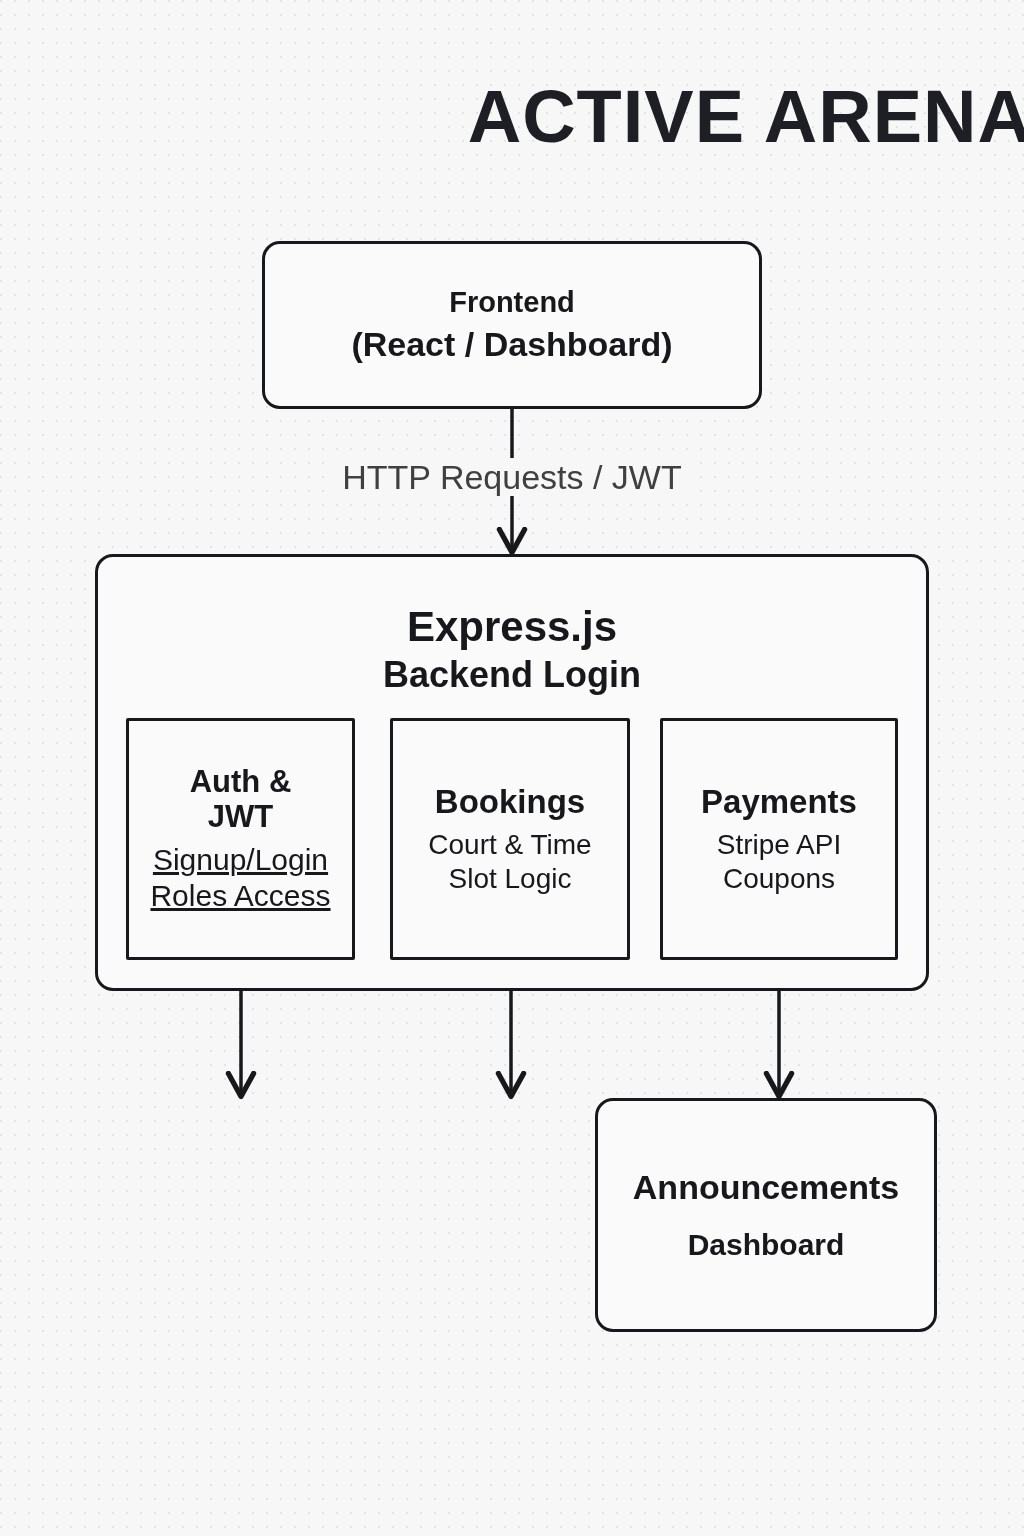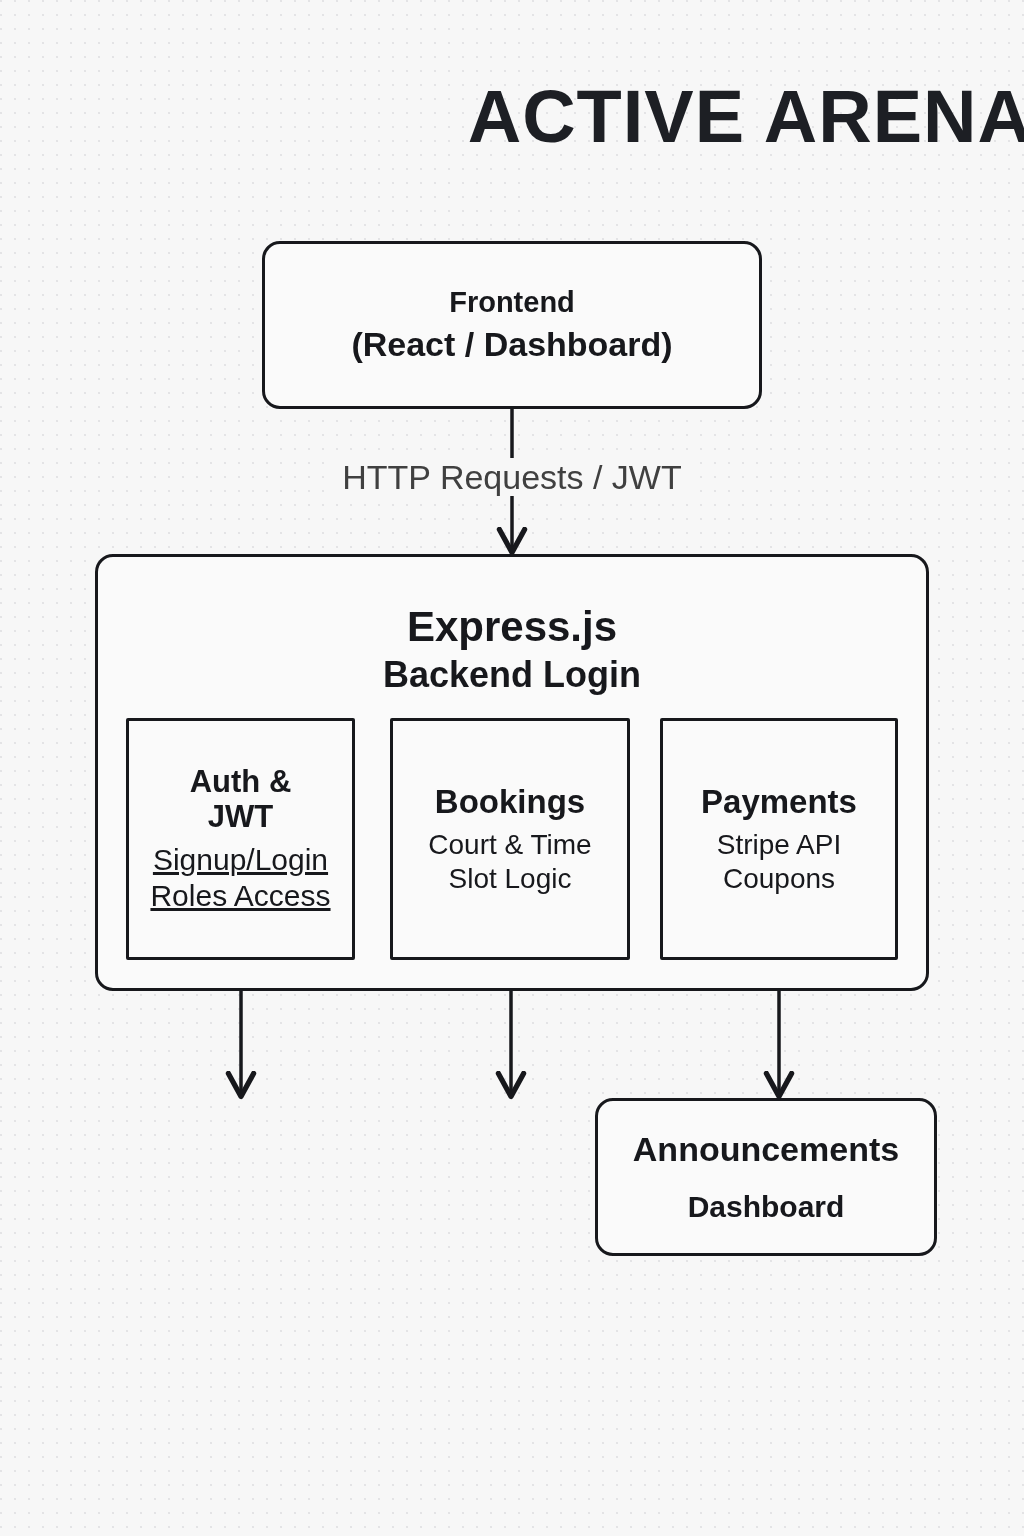--- a/index.html
+++ b/index.html
@@ -121,21 +121,21 @@
     height: 224px;
     border-radius: 18px;
   }
   #mongodb .hdr { font-size: 41px; }
   #mongodb .sub { font-size: 37px; margin-top: 6px; }
 
   #announcements {
     left: 595px;
     top: 1098px;
     width: 342px;
-    height: 158px;
+    height: 234px;
     border-radius: 18px;
   }
   #announcements .hdr { font-size: 34px; }
   #announcements .sub { font-size: 30px; margin-top: 22px; }
 
   
   #wires {
     position: absolute;
     left: 0;
     top: 0;

